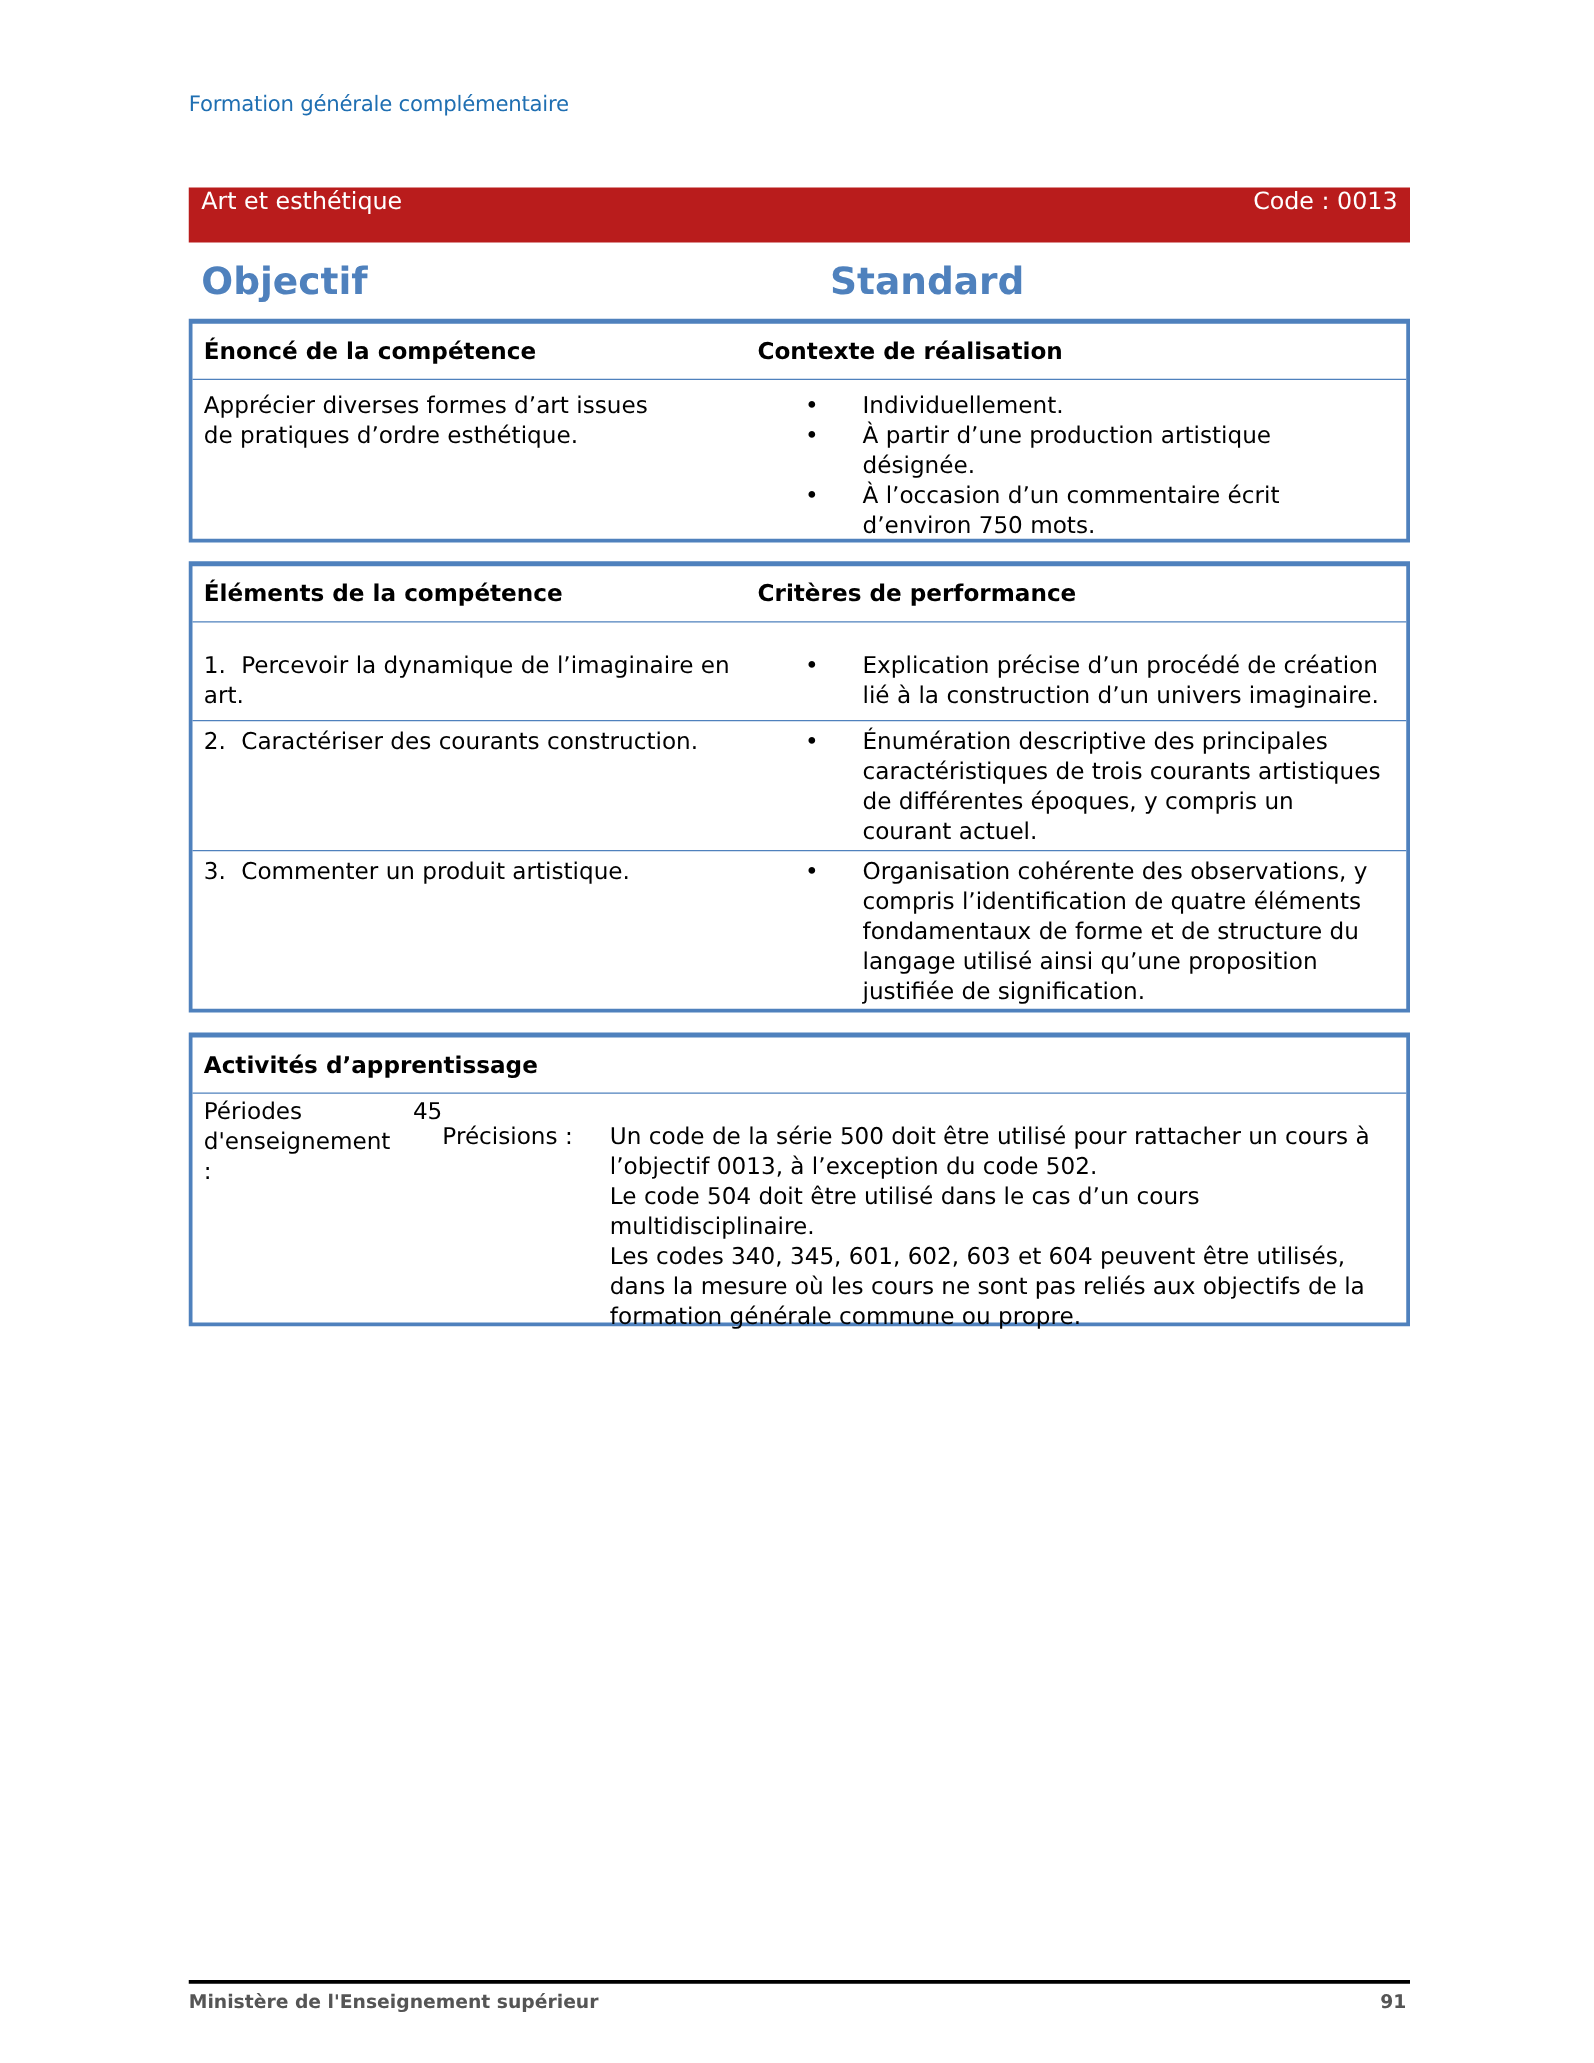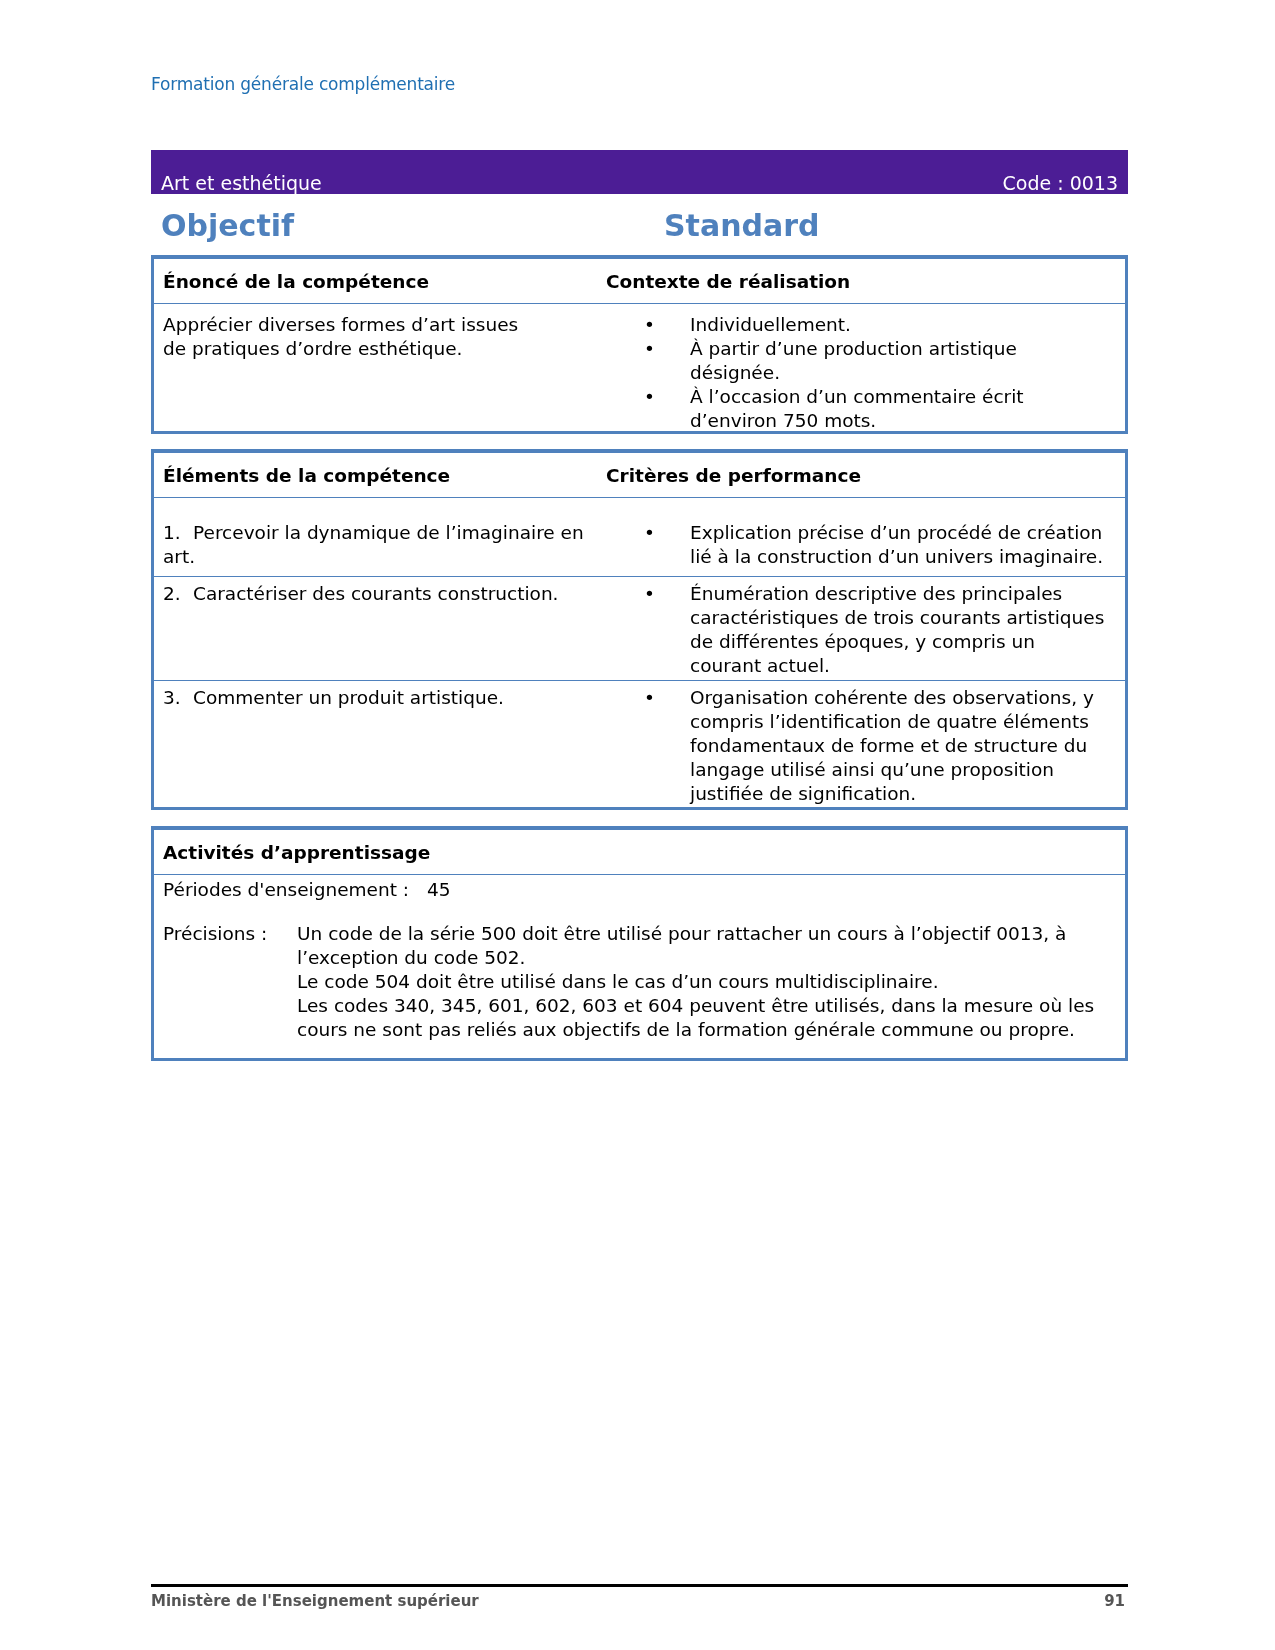--- a/index.html
+++ b/index.html
@@ -1,18 +1,18 @@
 <!DOCTYPE html>
 <html><head>
 <meta charset="utf-8">
 <style>
   html, body { margin:0; padding:0; background:#fff; }
   body { width:1275px; height:1650px; position:relative; font-family:"DejaVu Sans", sans-serif; color:#000; overflow:hidden; }
   .running-head { position:absolute; left:151px; top:74px; font-size:17px; color:#1f6fb2; letter-spacing:-0.2px; }
-  .band { position:absolute; left:151px; top:150px; width:977px; height:44px; background:#4c1d95; color:#fff; font-size:19px; display:flex; align-items:flex-end; justify-content:space-between; box-sizing:border-box; padding:0 10px; }
+  .band { position:absolute; left:151px; top:150px; width:977px; height:44px; background:#b91c1c; color:#fff; font-size:19px; display:flex; align-items:flex-start; justify-content:space-between; box-sizing:border-box; padding:0 10px; }
   .sec-title { position:absolute; top:208px; font-size:30px; font-weight:bold; color:#4f81bd; }
   .box { position:absolute; left:151px; width:977px; box-sizing:border-box; border:3px solid #4f81bd; border-top-width:4px; }
   .row { display:flex; border-top:1.5px solid #4f81bd; }
   .row:first-child { border-top:none; }
   .hdr { font-weight:bold; font-size:18.5px; height:44px; align-items:center; }
   .col-l { width:452px; padding-left:9px; box-sizing:border-box; }
   .col-r { flex:1; box-sizing:border-box; }
   .txt { font-size:18.5px; line-height:24px; }
   ul.bul { list-style:none; margin:0; padding:0; }
   ul.bul li { position:relative; padding-left:84px; padding-right:14px; }
@@ -82,21 +82,21 @@
           <li><span class="dot">•</span><span>Organisation cohérente des observations, y compris l’identification de quatre éléments fondamentaux de forme et de structure du langage utilisé ainsi qu’une proposition justifiée de signification.</span></li>
         </ul>
       </div>
   </div>
 </div>
 
 <div class="box" style="top:826px;height:235px">
   <div class="row hdr">
     <div class="col-l" style="width:auto">Activités d’apprentissage</div>
   </div>
-  <div class="row" style="flex-direction:column;padding:3px 14px 0 9px">
+  <div class="row" style="flex-direction:row;padding:3px 14px 0 9px">
     <div class="act-line">
       <span>Périodes d'enseignement :</span>
       <span style="margin-left:18px">45</span>
     </div>
     <div class="act-line" style="margin-top:20px">
       <span class="act-label">Précisions :</span>
       <div style="flex:1">
         <div>Un code de la série 500 doit être utilisé pour rattacher un cours à l’objectif 0013, à l’exception du code 502.</div>
         <div>Le code 504 doit être utilisé dans le cas d’un cours multidisciplinaire.</div>
         <div>Les codes 340, 345, 601, 602, 603 et 604 peuvent être utilisés, dans la mesure où les cours ne sont pas reliés aux objectifs de la formation générale commune ou propre.</div>

